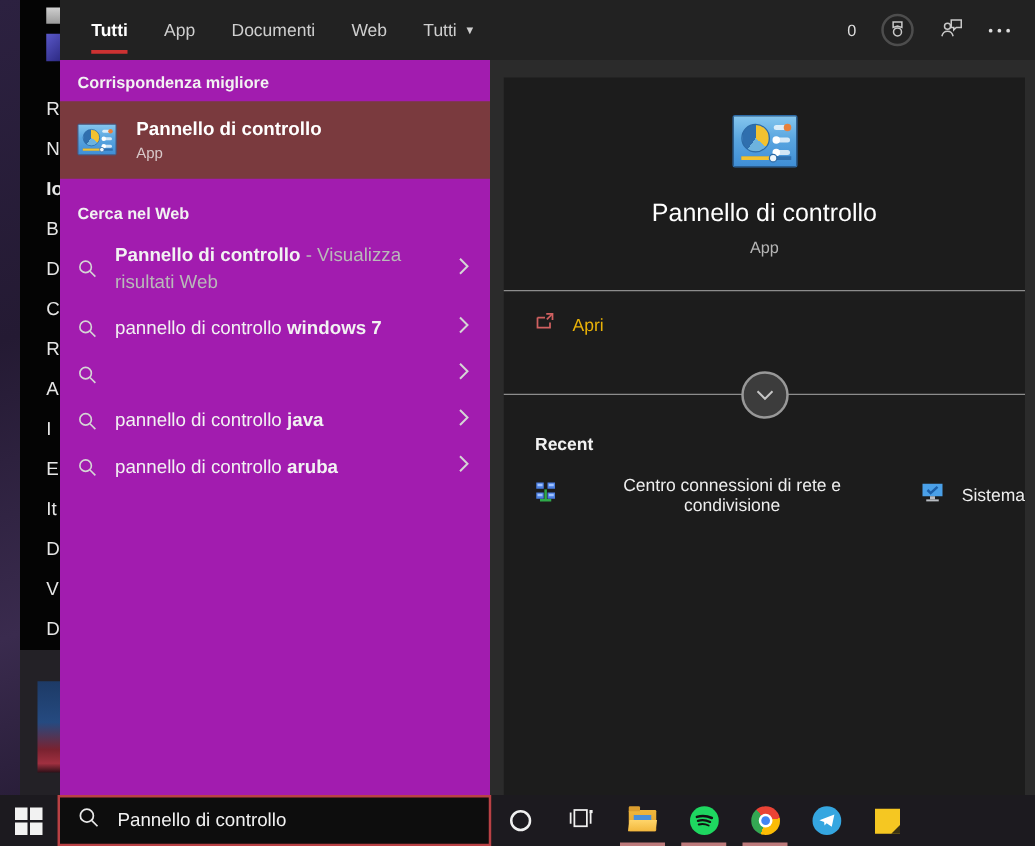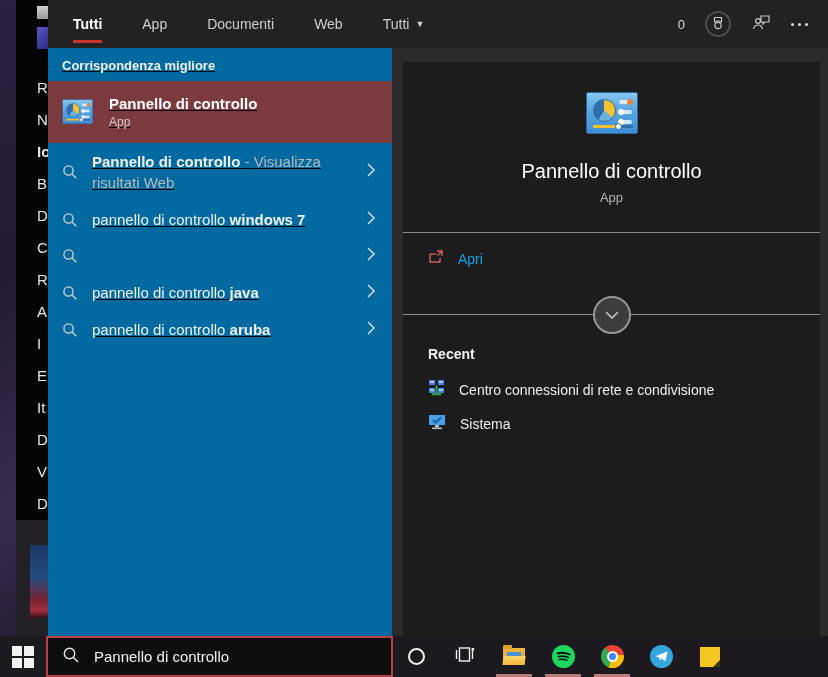--- a/index.html
+++ b/index.html
@@ -15,33 +15,33 @@
   .bgw-icon.blue{top:27px;height:22px;background:linear-gradient(135deg,#5a58c8,#2d2a84);}
   .bg-letters{position:absolute;left:21px;top:80px;display:flex;flex-direction:column;gap:17px;}
   .bg-letters span{font-size:15px;line-height:15px;color:#e6e6e6;white-space:nowrap;}
   .bg-lower{position:absolute;left:16px;top:520px;width:32px;height:116px;background:#232126;}
   .bg-thumb{position:absolute;left:14px;top:25px;width:18px;height:73px;
     background:linear-gradient(180deg,#1d3a66 0%,#254a80 45%,#7a2230 75%,#a03040 90%,#301018 100%);}
 
   
   .flyout{position:absolute;left:48px;top:0;width:780px;height:636px;background:#2b2b2b;}
   .tabbar{position:relative;height:48px;background:#222222;display:flex;align-items:center;}
-  .tabs{display:flex;align-items:center;gap:40px;padding-left:25px;height:100%;}
+  .tabs{display:flex;align-items:center;gap:29px;padding-left:25px;height:100%;}
   .tab{position:relative;height:100%;display:flex;align-items:center;font-size:14px;color:#cfcfcf;cursor:default;}
   .tab.active{color:#ffffff;font-weight:bold;}
   .tab.active::after{content:"";position:absolute;left:0;right:0;bottom:5px;height:3px;background:var(--accent-red,#cc3232);}
   .tab .caret{margin-left:6px;font-size:9px;color:#cfcfcf;}
   .tabbar-right{margin-left:auto;display:flex;align-items:center;gap:20px;padding-right:20px;}
   .counter{font-size:13px;color:#dddddd;}
   .ring-icon{width:26px;height:26px;border:2px solid #4d4d4d;border-radius:50%;display:flex;align-items:center;justify-content:center;}
   .dots{display:flex;gap:4px;align-items:center;}
   .dots i{width:3px;height:3px;border-radius:50%;background:#dddddd;}
 
   .flyout-body{display:flex;height:588px;}
-  .left-list{width:344px;background:#0369a1;text-decoration:underline;}
+  .left-list{width:344px;background:#a21caf;}
   .section-header{padding:10px 14px 8px 14px;font-size:13px;font-weight:bold;color:#f2f2f2;}
   .best-match{display:flex;align-items:center;height:62px;background:var(--highlight-maroon,#7a3a3e);padding:0 14px;cursor:default;}
   .bm-text{margin-left:15px;}
   .bm-title{font-size:15px;font-weight:bold;color:#ffffff;}
   .bm-sub{font-size:12px;color:#d8c8c9;margin-top:3px;}
   .suggestions{display:flex;flex-direction:column;}
   .suggestion{display:flex;align-items:center;padding:8px 16px 8px 14px;min-height:36px;cursor:default;}
   .sg-icon{flex:0 0 16px;margin-right:14px;display:flex;align-items:center;}
   .sg-text{width:252px;font-size:15px;color:#f2f2f2;line-height:21px;}
   .sg-text .p2{font-weight:bold;}
@@ -65,27 +65,27 @@
   .cp-slider{position:absolute;left:6px;bottom:5px;width:40px;height:3px;background:#2f6fae;}
   .cp-slider b{position:absolute;left:0;top:0;width:24px;height:3px;background:#f2c230;}
   .cp-slider i{position:absolute;left:22px;top:-2px;width:7px;height:7px;border-radius:50%;background:#eef6fc;border:1px solid #2c6aa6;}
   .cp-icon.small{transform:scale(.6);transform-origin:top left;}
   .cp-small-box{width:32px;height:26px;}
 
   .dp-title{margin-top:26px;text-align:center;font-size:20px;color:#ffffff;}
   .dp-sub{margin-top:7px;text-align:center;font-size:13px;color:#b5b5b5;}
   .dp-divider{margin-top:27px;height:1px;background:#8c8c8c;}
   .open-row{display:flex;align-items:center;gap:13px;padding:16px 0 0 25px;cursor:default;}
-  .open-label{font-size:14px;color:#0ea5e9;}
+  .open-label{font-size:14px;color:#eab308;}
   .chev-divider{position:relative;margin-top:27px;height:38px;}
   .chev-divider .line{position:absolute;left:0;right:0;top:18px;height:1px;background:#8c8c8c;}
   .chev-btn{position:absolute;left:50%;top:0;transform:translateX(-50%);width:38px;height:38px;border-radius:50%;
     background:#3c3c3c;border:2px solid #989898;display:flex;align-items:center;justify-content:center;cursor:default;}
   .recent-header{padding:12px 0 0 25px;font-size:14px;font-weight:bold;color:#f2f2f2;}
-  .recent-list{display:flex;flex-direction:column;margin-top:10px;text-align:center;}
+  .recent-list{display:flex;flex-direction:row;margin-top:10px;text-align:center;}
   .recent-item{display:flex;align-items:center;gap:14px;padding:7px 0 7px 25px;cursor:default;}
   .recent-label{font-size:14px;color:#eeeeee;}
 
   
   .taskbar{position:absolute;left:0;top:636px;width:828px;height:41px;background:#1c1a1f;display:flex;align-items:center;}
   .start-btn{width:46px;height:41px;display:flex;align-items:center;justify-content:center;cursor:default;}
   .win-logo{display:grid;grid-template-columns:10px 10px;grid-template-rows:10px 10px;gap:2px;}
   .win-logo i{background:#f2f2f2;}
   .tb-search{width:347px;height:41px;background:#0d0d0d;border:2px solid var(--searchbox-border,#b94145);
     display:flex;align-items:center;padding-left:14px;gap:12px;}
@@ -209,20 +209,21 @@
                   <i></i>
                 </div>
             </div>
           </div>
           <div class="bm-text">
             <div class="bm-title">Pannello di controllo</div>
             <div class="bm-sub">App</div>
           </div>
         </div>
 
+        <div class="section-header" style="margin-top:10px">Cerca nel Web</div>
 
         <div class="suggestions">
 
           <div class="suggestion first">
             <span class="sg-icon">
                 <svg width="16" height="16" viewBox="0 0 16 16">
                   <g fill="none" stroke="#d5d5d5" stroke-width="1.3">
                     <circle cx="6.5" cy="6.5" r="4.6"></circle>
                     <line x1="10" y1="10" x2="14.3" y2="14.3"></line>
                   </g>

